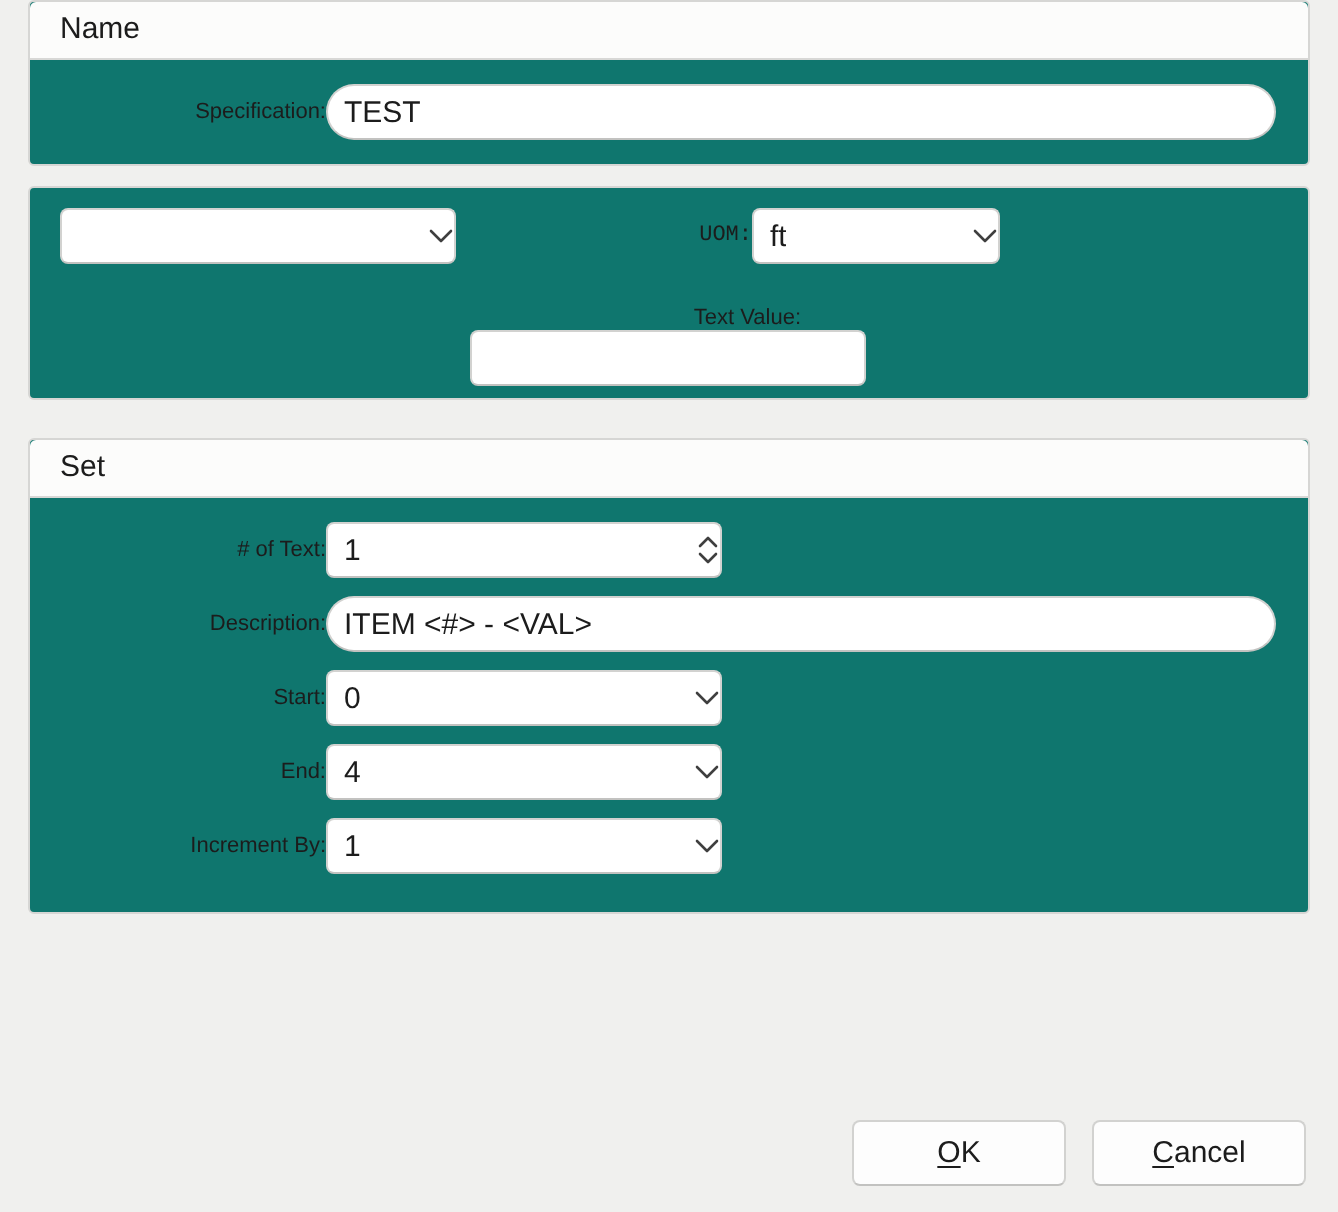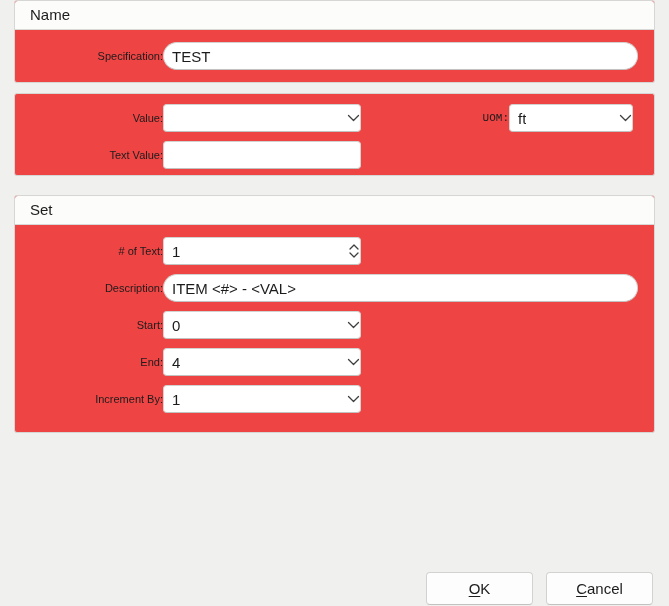--- a/index.html
+++ b/index.html
@@ -38,41 +38,41 @@
     padding: 3px;
     margin: 0;
     line-height: 0;
     cursor: default;
   }
   
   .group {
     margin: 0 14px;
     border: 1px solid #d6d6d4;
     border-radius: 3px;
-    background: #ef4444;
+    background: #0f766e;
   }
   .group-header {
     height: 28px;
     line-height: 28px;
     padding: 0 15px;
     background: #fcfcfb;
     border-bottom: 1px solid #d8d8d6;
     border-radius: 3px 3px 0 0;
     font-size: 15px;
     color: #1c1c1c;
   }
   .group-body { padding: 11px 16px 12px 15px; }
   .name-group   { margin-bottom: 10px; }
   .name-group   .group-body { padding: 12px 16px 12px 15px; }
   .return-group { margin-bottom: 19px; }
   .return-group .group-body { padding: 10px 16px 6px 15px; }
   .set-group    .group-body { padding: 12px 16px 19px 15px; }
   
   .row { display: flex; align-items: center; }
-  .return-group .row + .row { margin-top: 9px; }
+  .return-group .row + .row { margin-top: 21px; flex-direction: column; }
   .set-group    .row + .row { margin-top: 9px; }
   .field-label {
     width: 133px;
     flex-shrink: 0;
     font-size: 11px;
     color: #1c1c1c;
     text-align: right;
   }
   .uom-label {
     width: 148px;
@@ -101,21 +101,21 @@
     padding: 0 0 0 8px;
   }
   .combo .val { white-space: nowrap; overflow: hidden; }
   .w198 { width: 198px; flex-shrink: 0; }
   .w124 { width: 124px; flex-shrink: 0; }
   .grow { flex: 1 1 auto; min-width: 0; border-radius: 14px; }
   
   .btnrow {
     position: absolute;
     right: 16px;
-    bottom: 1px;
+    bottom: 13px;
     display: flex;
     gap: 13px;
   }
   .btn {
     width: 107px;
     height: 33px;
     background: #fdfdfd;
     border: 1px solid #d2d2d0;
     border-bottom-color: #c2c2c0;
     border-radius: 4px;
@@ -139,21 +139,20 @@
       <div class="row">
         <label class="field-label">Specification:</label>
         <input class="ctl grow" type="text" value="TEST" style="">
       </div>
     </div>
   </section>
 
   <section class="group return-group">
     <div class="group-body">
       <div class="row">
-        <label class="field-label">Value:</label>
         <div class="ctl combo w198">
           <span class="val"></span>
           <svg width="13" height="8" viewBox="0 0 13 8">
             <path d="M1.5 1.5 L6.5 6.5 L11.5 1.5" fill="none" stroke="#3f3f3f" stroke-width="1.3" stroke-linecap="round" stroke-linejoin="round"></path>
           </svg>
         </div>
         <label class="field-label uom-label">UOM:</label>
         <div class="ctl combo w124">
           <span class="val">ft</span>
           <svg width="13" height="8" viewBox="0 0 13 8">

